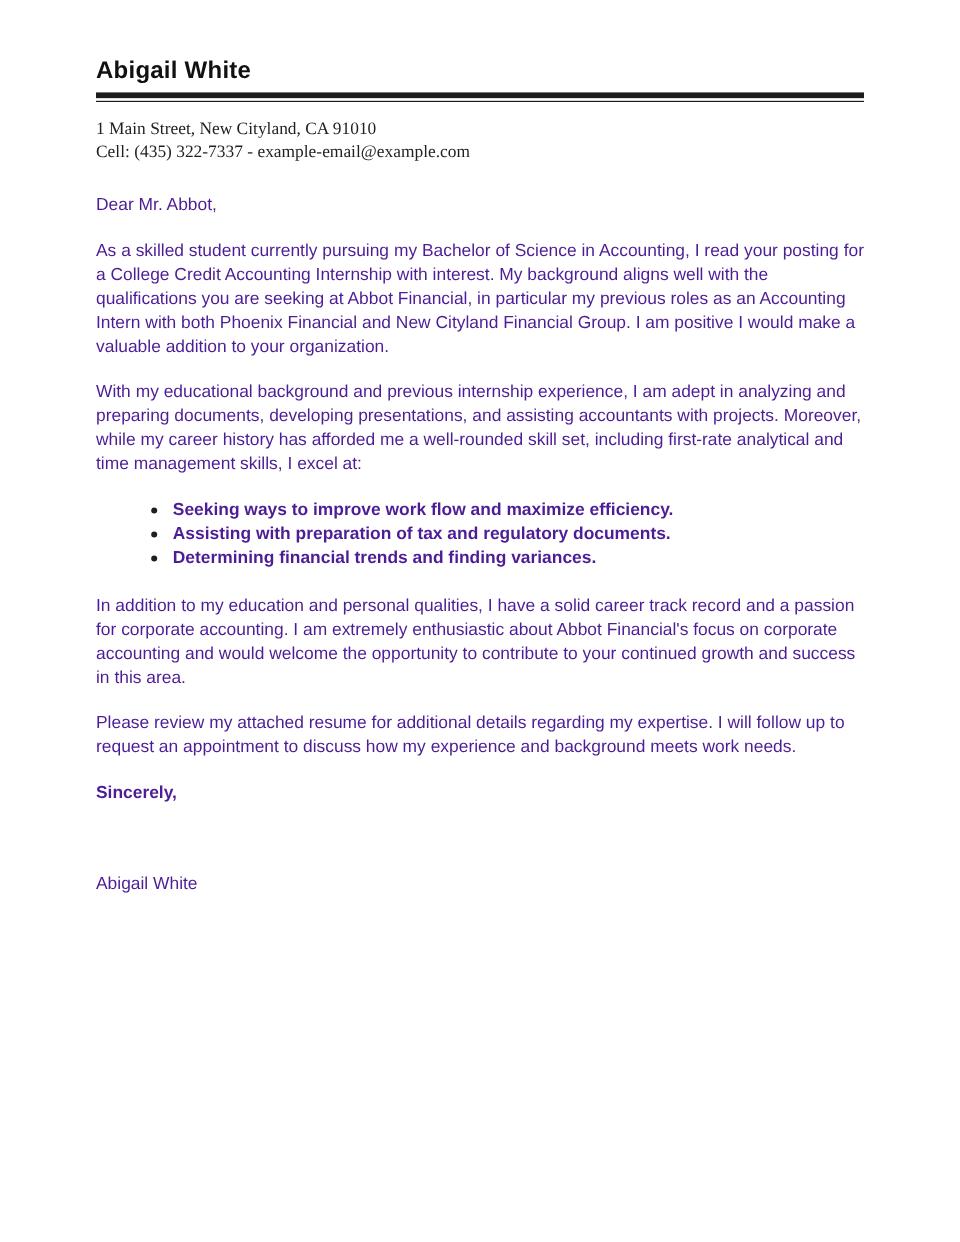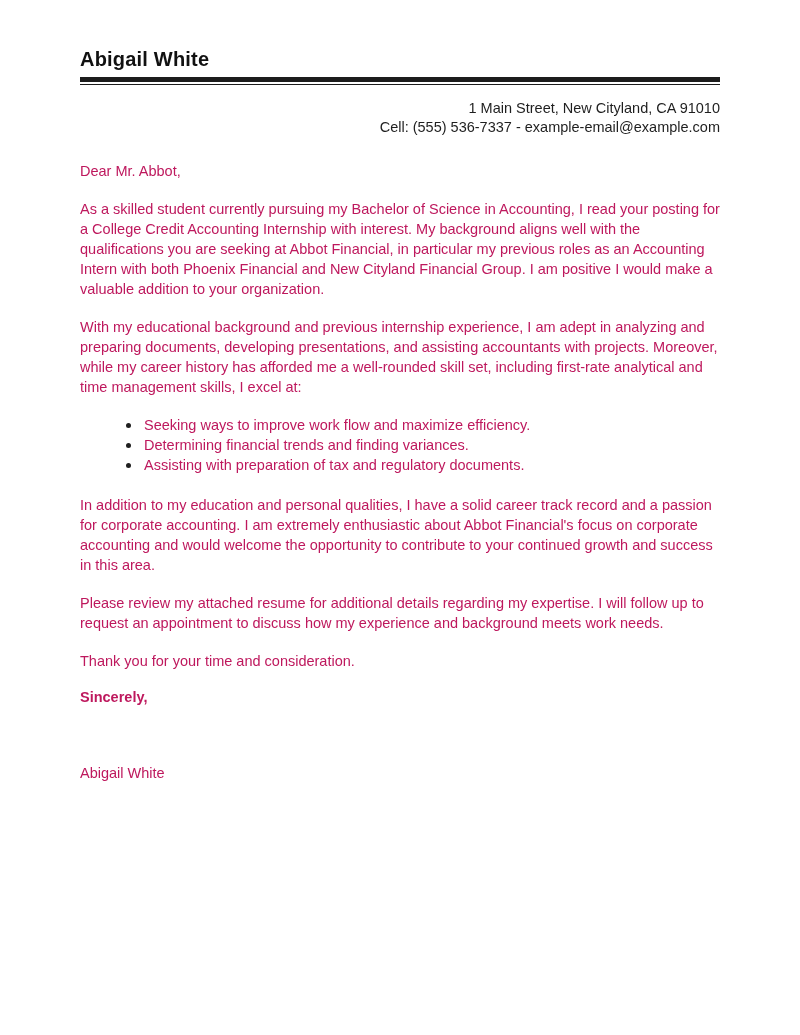--- a/index.html
+++ b/index.html
@@ -34,41 +34,43 @@
   }
   .header-rule .gap {
     height: 2px;
     background: #ffffff;
   }
   .header-rule .thin {
     height: 1px;
     background: #1c1c1c;
   }
   .contact-block {
-    text-align: right;
+    text-align: left;
     font-size: 14.5px;
     line-height: 19px;
     margin-bottom: 24px;
     color: #1f1f1f;
+    font-family: Liberation Serif, serif;
   }
   .body-text {
     font-size: 14.5px;
     line-height: 20px;
-    color: #be185d;
+    color: #4c1d95;
   }
   .salutation {
     margin-bottom: 18px;
   }
   .para {
     margin-bottom: 18px;
   }
   ul.bullet-list {
     list-style: none;
     margin: 0 0 20px 0;
     padding: 0 0 0 44px;
+    font-weight: bold;
   }
   ul.bullet-list li {
     position: relative;
     padding-left: 20px;
     margin-bottom: 0;
     line-height: 20px;
   }
   ul.bullet-list li::before {
     content: "";
     position: absolute;
@@ -98,41 +100,40 @@
   <div class="letter-name">Abigail White</div>
 
   <div class="header-rule">
     <div class="thick"></div>
     <div class="gap"></div>
     <div class="thin"></div>
   </div>
 
   <div class="contact-block">
     <div>1 Main Street, New Cityland, CA 91010</div>
-    <div>Cell: (555) 536-7337 - example-email@example.com</div>
+    <div>Cell: (435) 322-7337 - example-email@example.com</div>
   </div>
 
   <div class="body-text">
 
     <div class="salutation">Dear Mr. Abbot,</div>
 
     <div class="para">As a skilled student currently pursuing my Bachelor of Science in Accounting, I read your posting for a College Credit Accounting Internship with interest. My background aligns well with the qualifications you are seeking at Abbot Financial, in particular my previous roles as an Accounting Intern with both Phoenix Financial and New Cityland Financial Group. I am positive I would make a valuable addition to your organization.</div>
 
     <div class="para">With my educational background and previous internship experience, I am adept in analyzing and preparing documents, developing presentations, and assisting accountants with projects. Moreover, while my career history has afforded me a well-rounded skill set, including first-rate analytical and time management skills, I excel at:</div>
 
     <ul class="bullet-list">
       <li>Seeking ways to improve work flow and maximize efficiency.</li>
+      <li>Assisting with preparation of tax and regulatory documents.</li>
       <li>Determining financial trends and finding variances.</li>
-      <li>Assisting with preparation of tax and regulatory documents.</li>
     </ul>
 
     <div class="para">In addition to my education and personal qualities, I have a solid career track record and a passion for corporate accounting. I am extremely enthusiastic about Abbot Financial's focus on corporate accounting and would welcome the opportunity to contribute to your continued growth and success in this area.</div>
 
     <div class="para">Please review my attached resume for additional details regarding my expertise. I will follow up to request an appointment to discuss how my experience and background meets work needs.</div>
 
-    <div class="para thanks">Thank you for your time and consideration.</div>
 
     <div class="closing">Sincerely,</div>
 
     <div class="signature">Abigail White</div>
 
   </div>
 </div>
 
 </body></html>

